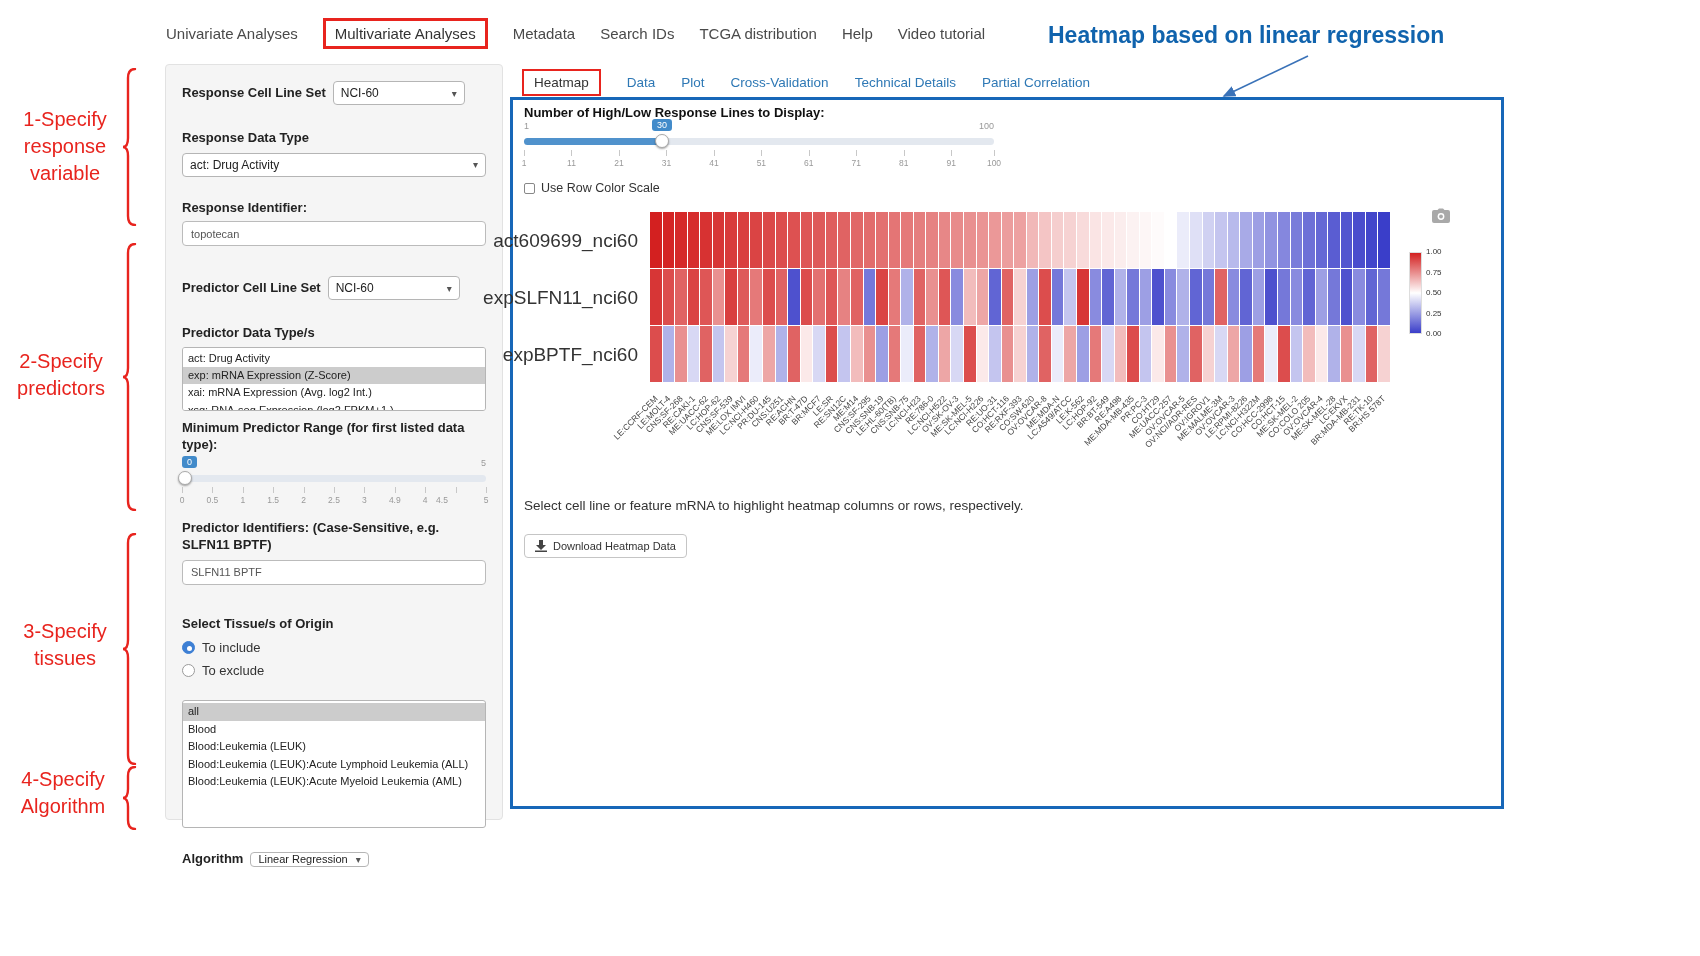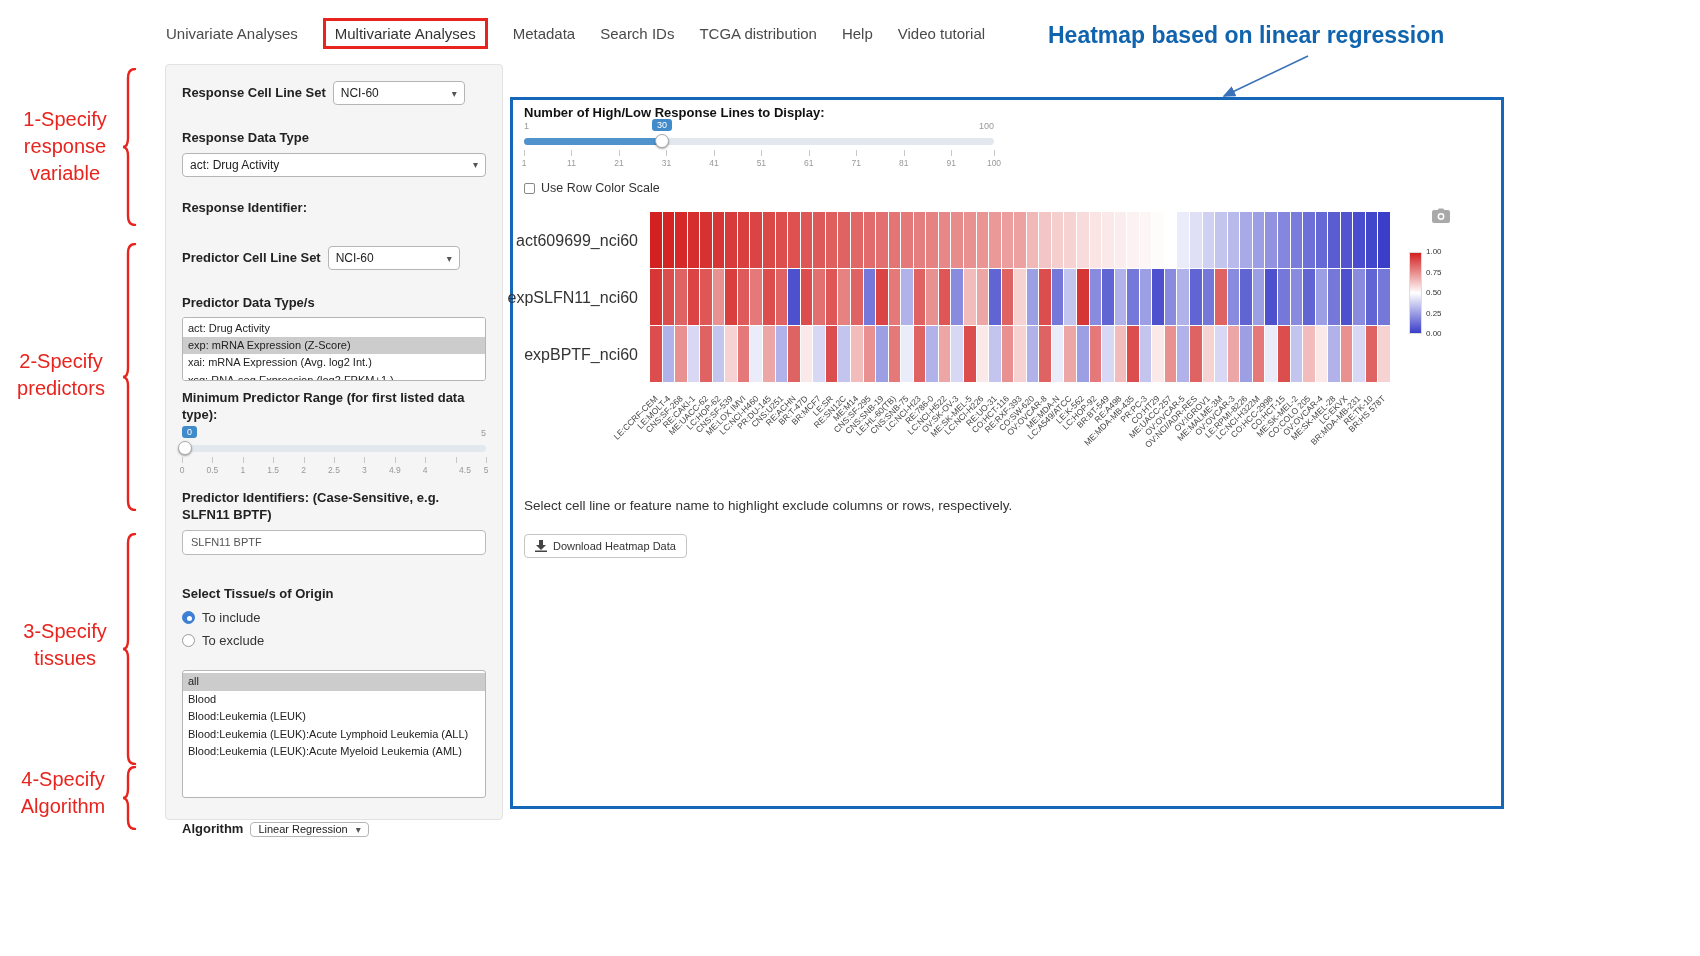--- a/index.html
+++ b/index.html
@@ -62,21 +62,21 @@
   .panel .bold-label { position:absolute; font-size:13px; font-weight:bold; color:#111; }
   .abs { position:absolute; }
 
   .checkrow { position:absolute; display:flex; align-items:center; gap:6px; }
   .checkbox { width:11px; height:11px; border:1px solid #888; border-radius:2px; background:#fff; cursor:pointer; }
   .checklabel { font-size:12.5px; color:#333; }
 
   
   .hm-row-labels { position:absolute; left:0; top:112px; width:133px; }
   .hm-row-label { height:57px; display:flex; align-items:center; justify-content:flex-end; padding-right:8px;
-                  font-size:16px; color:#333; cursor:pointer; }
+                  font-size:19px; color:#333; cursor:pointer; }
   .hm-grid { position:absolute; left:137px; top:112px; width:740px; display:grid; grid-auto-rows:56px; gap:1px; }
   .hm-cell { width:100%; height:100%; }
   .hm-xlabels { position:absolute; left:137px; top:288px; width:740px; height:100px; }
   .hm-xlabel { position:absolute; top:4px; transform:rotate(-45deg); transform-origin:100% 50%;
                white-space:nowrap; font-size:8.5px; color:#444; cursor:pointer; }
   .camera { position:absolute; left:918px; top:108px; cursor:pointer; }
   .legend-bar { position:absolute; left:896px; top:152px; width:13px; height:82px; border:1px solid #ddd; }
   .legend-ticks { position:absolute; left:913px; top:148px; height:90px; display:flex; flex-direction:column;
                   justify-content:space-between; font-size:8px; color:#333; line-height:1; }
   .helper { position:absolute; left:11px; top:398px; font-size:13.5px; color:#333; }
@@ -151,20 +151,21 @@
       </span>
     </div>
 
     <div class="blabel" style="margin-top:24px">Response Data Type</div>
     <span class="sel sel-full" style="margin-top:6px">
       <span>act: Drug Activity</span>
       <span class="caret">▾</span>
     </span>
 
     <div class="blabel" style="margin-top:22px">Response Identifier:</div>
+    <input class="tin" style="margin-top: 5px;" value="topotecan">
 
     <div class="inline-row" style="margin-top:30px">
       <span class="blabel">Predictor Cell Line Set</span>
       <span class="sel w130">
         <span>NCI-60</span>
         <span class="caret">▾</span>
       </span>
     </div>
 
     <div class="blabel" style="margin-top:24px">Predictor Data Type/s</div>
@@ -194,21 +195,21 @@
           <div class="grid-label" style="left: 121.6px;">2</div>
           <div class="grid-tick" style="left: 152px;"></div>
           <div class="grid-label" style="left: 152px;">2.5</div>
           <div class="grid-tick" style="left: 182.4px;"></div>
           <div class="grid-label" style="left: 182.4px;">3</div>
           <div class="grid-tick" style="left: 212.8px;"></div>
           <div class="grid-label" style="left: 212.8px;">4.9</div>
           <div class="grid-tick" style="left: 243.2px;"></div>
           <div class="grid-label" style="left: 243.2px;">4</div>
           <div class="grid-tick" style="left: 273.6px;"></div>
-          <div class="grid-label" style="left: 283px; text-align: center;">4.5</div>
+          <div class="grid-label" style="left: 260px; text-align: center;">4.5</div>
           <div class="grid-tick" style="left: 304px;"></div>
           <div class="grid-label" style="left: 304px;">5</div>
         </div>
     </div>
 
     <div class="blabel" style="margin-top:9px">Predictor Identifiers: (Case-Sensitive, e.g. SLFN11 BPTF)</div>
     <input class="tin" style="margin-top: 6px;" value="SLFN11 BPTF">
 
     <div class="blabel" style="margin-top:30px">Select Tissue/s of Origin</div>
     <div class="radiorow">
@@ -231,20 +232,28 @@
     <div class="inline-row" style="margin-top:22px">
       <span class="blabel">Algorithm</span>
       <span class="sel" style="height:15px;font-size:11px">
         <span>Linear Regression</span>
         <span class="caret">▾</span>
       </span>
     </div>
 
   </aside>
 
+  <div class="tabbar">
+      <span class="tab tab-active">Heatmap</span>
+      <span class="tab">Data</span>
+      <span class="tab">Plot</span>
+      <span class="tab">Cross-Validation</span>
+      <span class="tab">Technical Details</span>
+      <span class="tab">Partial Correlation</span>
+    </div>
 
   <section class="panel">
 
     <div class="bold-label" style="left:11px;top:5px">Number of High/Low Response Lines to Display:</div>
 
     <div class="irs abs" style="left:11px;top:21px;width:470px">
       <span class="irs-min">1</span>
       <span class="irs-max">100</span>
       <span class="irs-bubble" style="left:138px;transform:translateX(-50%)">30</span>
       <div class="irs-track">
@@ -538,21 +547,21 @@
 
     <div class="legend-bar" style="background: linear-gradient(rgb(211, 32, 32), rgb(255, 255, 255) 50%, rgb(58, 62, 201));"></div>
     <div class="legend-ticks">
         <div class="legend-tick-label">1.00</div>
         <div class="legend-tick-label">0.75</div>
         <div class="legend-tick-label">0.50</div>
         <div class="legend-tick-label">0.25</div>
         <div class="legend-tick-label">0.00</div>
       </div>
 
-    <div class="helper">Select cell line or feature name to highlight exclude columns or rows, respectively.</div>
+    <div class="helper">Select cell line or feature mRNA to highlight heatmap columns or rows, respectively.</div>
 
     <button class="dl-btn">
       <svg width="12" height="12" viewBox="0 0 12 12">
         <path d="M4 0 H8 V5 H11 L6 10 L1 5 H4 Z" fill="#444"></path>
         <rect x="0" y="10.5" width="12" height="1.5" fill="#444"></rect>
       </svg>
       <span>Download Heatmap Data</span>
     </button>
 
   </section>

